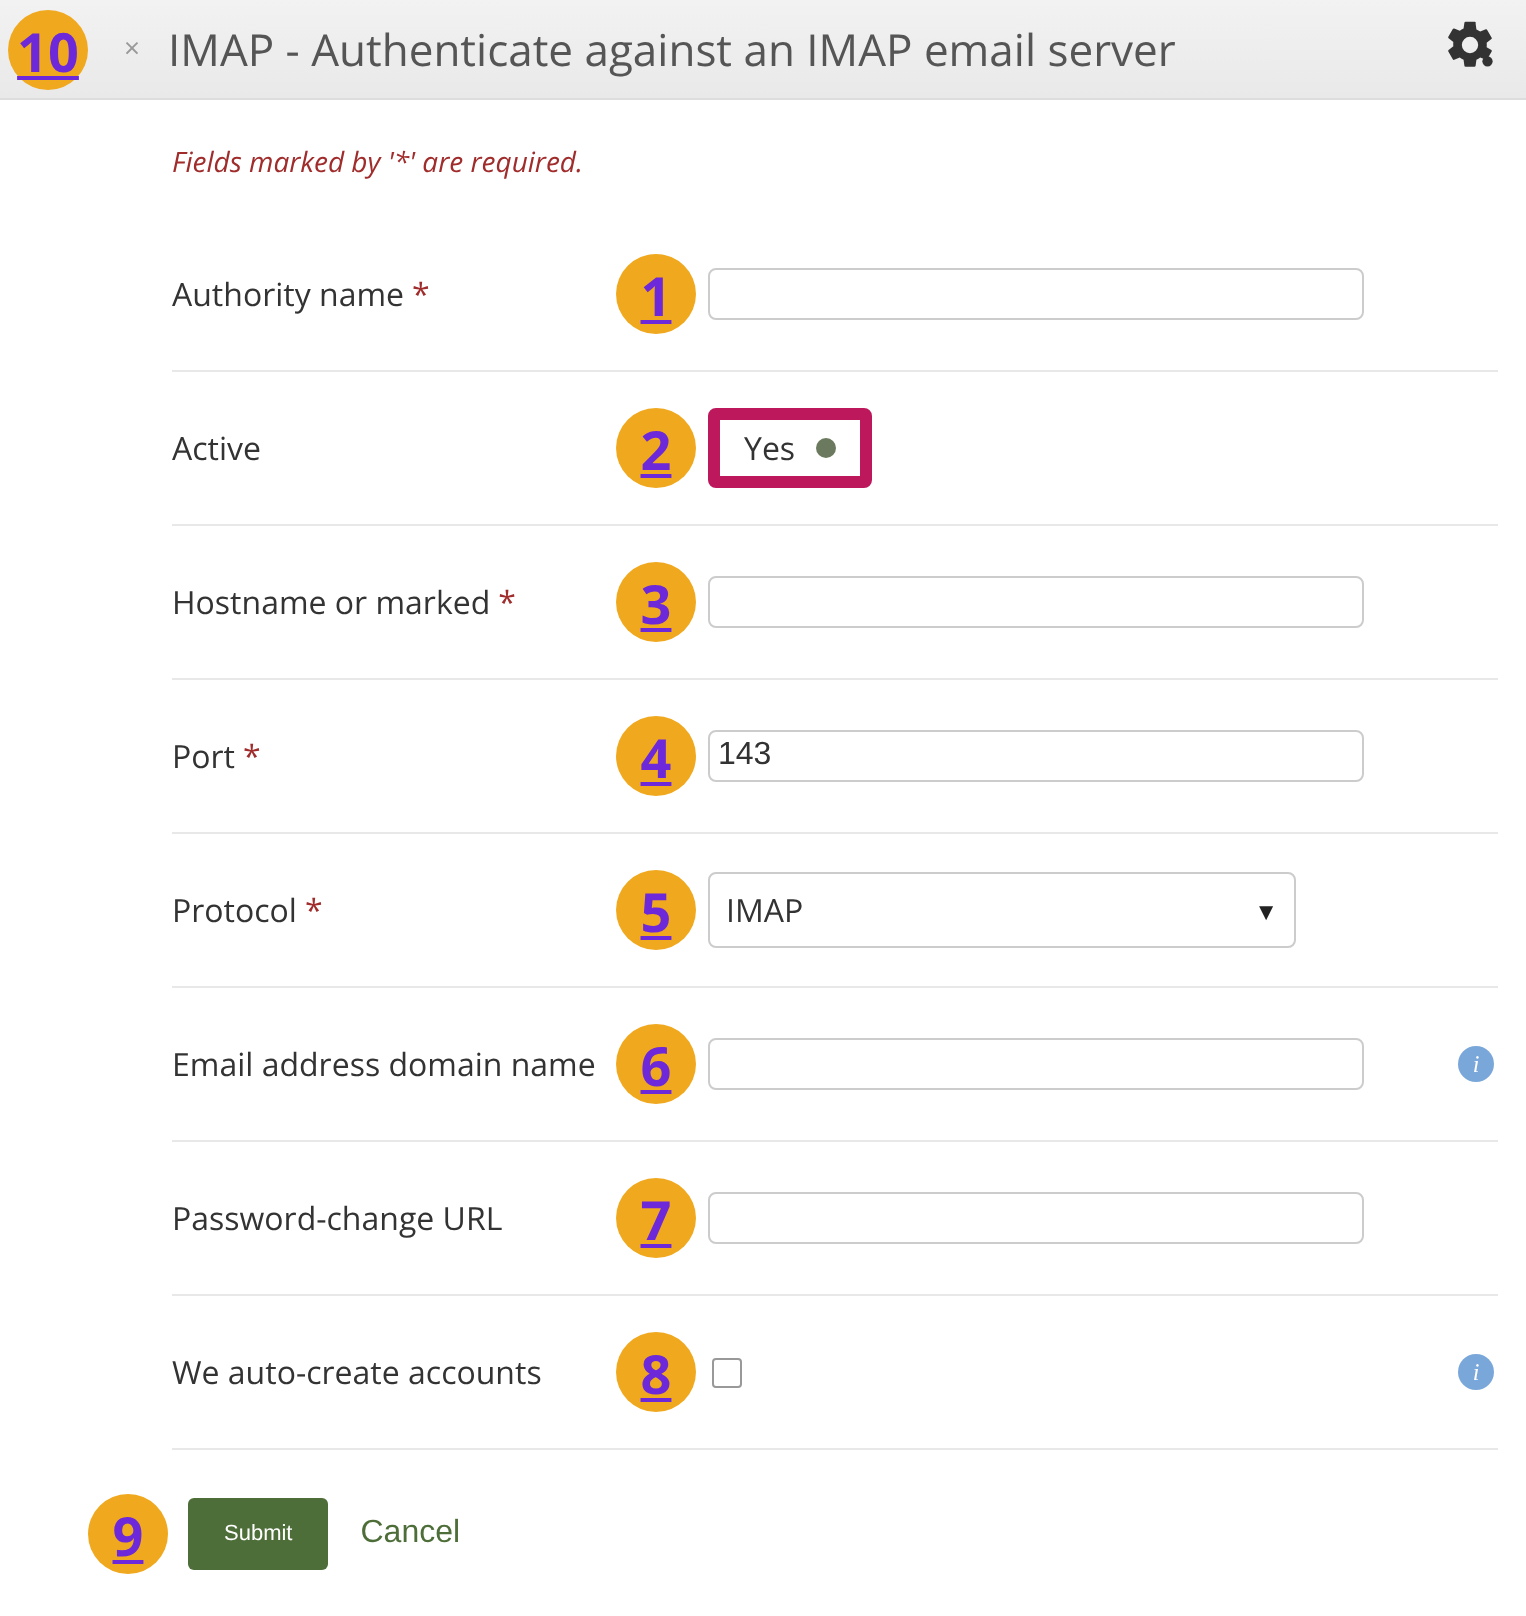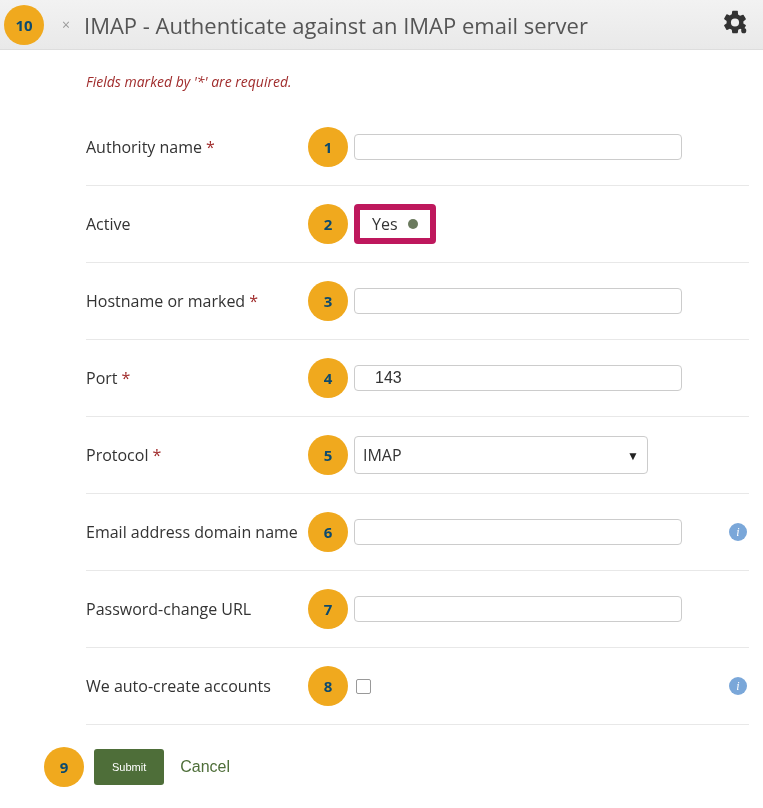--- a/index.html
+++ b/index.html
@@ -67,43 +67,44 @@
   }
   .req-star {
     color: #a02c2c;
     margin-left: 4px;
   }
   .step-bubble {
     width: 40px;
     height: 40px;
     border-radius: 50%;
     background: #f0a91e;
-    color: #0c4a6e;
+    color: #6d28d9;
     font-weight: 700;
-    font-size: 15px;
+    font-size: 27px;
     display: flex;
     align-items: center;
     justify-content: center;
     margin-right: 6px;
     flex-shrink: 0;
+    text-decoration: underline;
   }
   .step-bubble.abs {
     position: absolute;
   }
   .field-wrap {
     flex: 1;
     display: flex;
     align-items: center;
   }
   input[type="text"] {
     width: 328px;
     height: 26px;
     border: 1px solid #ccc;
     border-radius: 4px;
-    padding: 0 20px;
+    padding: 0 4px;
     font-size: 16px;
     color: #333;
     background: #fff;
   }
   .yesno {
     display: inline-flex;
     align-items: center;
     height: 40px;
     border: 6px solid #be185d;
     border-radius: 4px;

